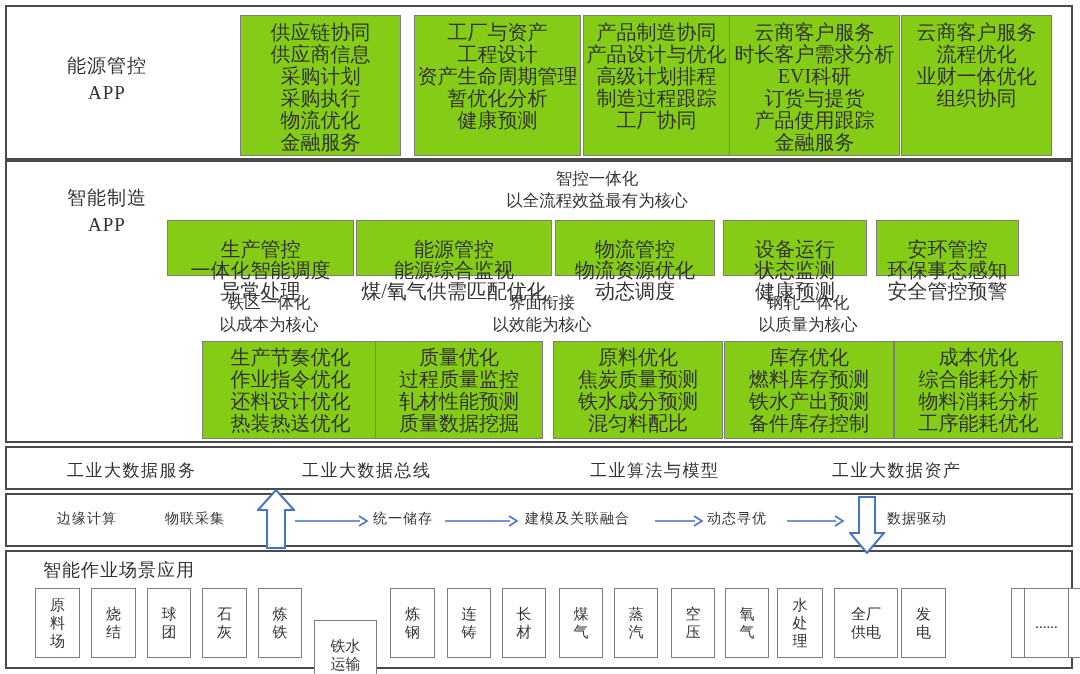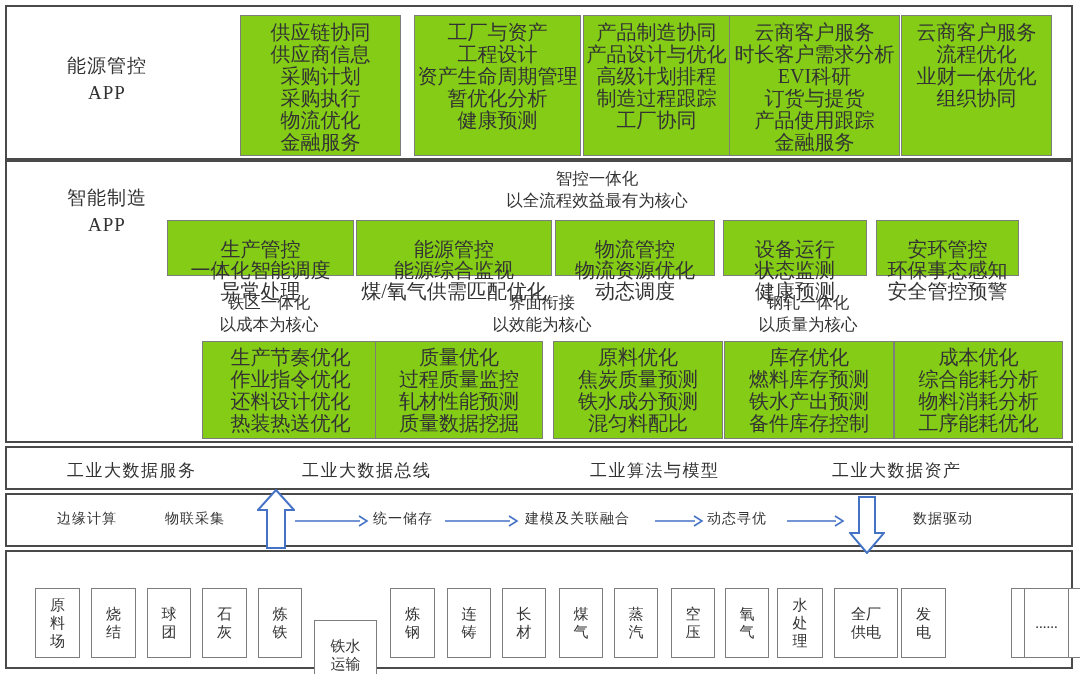--- a/index.html
+++ b/index.html
@@ -171,24 +171,25 @@
 
     <svg class="tarrow" style="left:780px;" width="58" height="12" viewBox="0 0 58 12">
       <line x1="0" y1="6" x2="49" y2="6" stroke="#4472c4" stroke-width="1.6"></line>
       <path d="M48 1 L56 6 L48 11" fill="none" stroke="#4472c4" stroke-width="1.6"></path>
     </svg>
 
     <svg class="blockarrow" style="left:842px;top:1px;" width="36" height="58" viewBox="0 0 36 58">
       <polygon points="18,57 1,37 10,37 10,1 26,1 26,37 35,37" fill="#ffffff" stroke="#4472c4" stroke-width="2"></polygon>
     </svg>
 
-    <span class="flowtext" style="left:880px;margin-left:26px;">数据驱动</span>
+    <span class="flowtext" style="left:880px;">数据驱动</span>
   </section>
 
   <section class="sec sec5">
+    <div class="s5title">智能作业场景应用</div>
     <div class="s5box" style="left:28px;width:45px;">原
 料
 场</div>
     <div class="s5box" style="left:84px;width:45px;">烧
 结</div>
     <div class="s5box" style="left:140px;width:44px;">球
 团</div>
     <div class="s5box" style="left:195px;width:45px;">石
 灰</div>
     <div class="s5box" style="left:251px;width:44px;">炼

